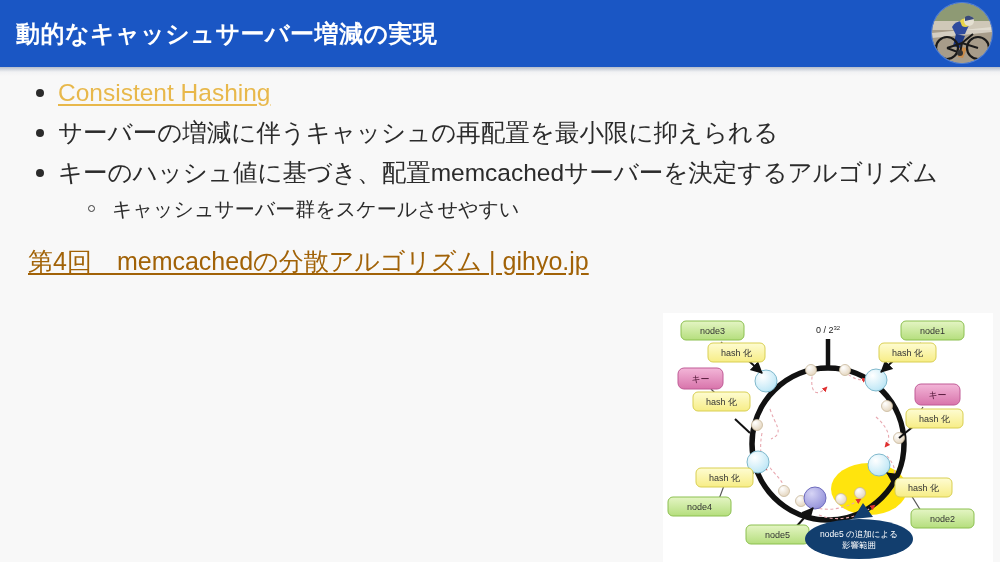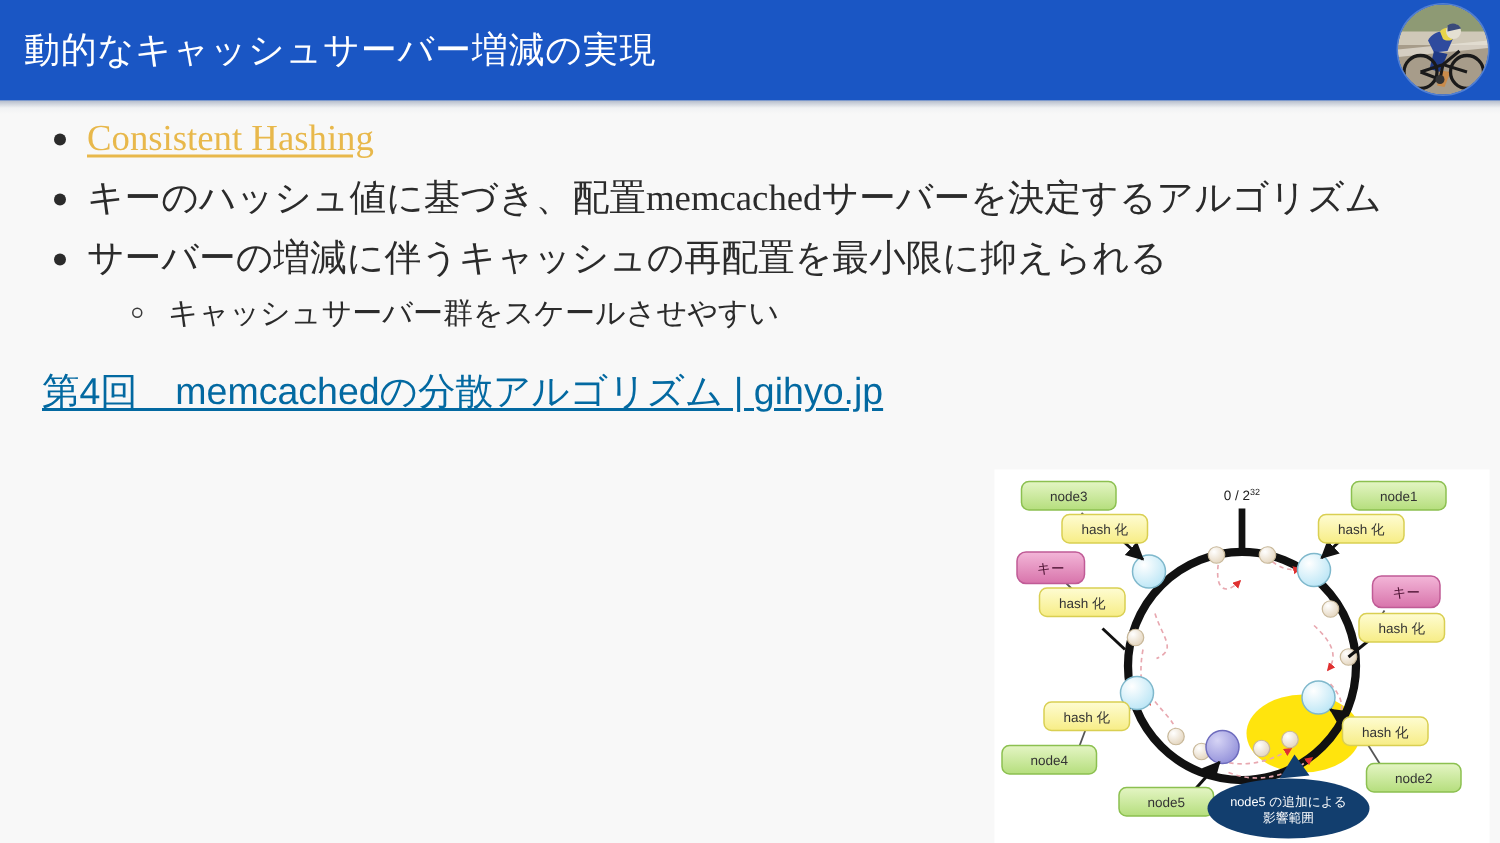--- a/index.html
+++ b/index.html
@@ -33,21 +33,21 @@
     background: linear-gradient(to bottom, rgba(70,90,130,0.38), rgba(180,190,205,0.10) 55%, rgba(248,248,248,0) 100%);
     pointer-events: none;
   }
   .header-title {
     position: absolute;
     left: 16px;
     top: 18px;
     font-size: 24px;
     line-height: 32px;
     color: #ffffff;
-    font-weight: normal;
+    font-weight: bold;
     letter-spacing: 0.5px;
     white-space: nowrap;
   }
 
   
   .avatar {
     position: absolute;
     right: 8px;
     top: 3px;
     width: 60px;
@@ -72,21 +72,20 @@
     padding: 0;
   }
   li.bullet {
     position: relative;
     padding-left: 58px;
     margin: 0 16px 7px 0;
     font-size: 24.5px;
     line-height: 33px;
     color: #2b2b2b;
     white-space: nowrap;
-    font-family: Liberation Serif, serif;
   }
   li.bullet > .marker {
     position: absolute;
     left: 36px;
     top: 13px;
     width: 8px;
     height: 8px;
     border-radius: 50%;
     background: #2b2b2b;
   }
@@ -110,21 +109,21 @@
     color: #e8b84b;
     text-decoration: underline;
     text-underline-offset: 3px;
   }
 
   .source-link {
     display: block;
     margin: 22px 0 0 28px;
     font-size: 25px;
     line-height: 34px;
-    color: #0369a1;
+    color: #a16207;
     text-decoration: underline;
     text-underline-offset: 3px;
     white-space: nowrap;
     cursor: pointer;
   }
 
   
   .diagram {
     position: absolute;
     left: 663px;
@@ -174,25 +173,25 @@
 </div>
 
 <div class="content">
   <ul class="bullets">
     <li class="bullet">
       <span class="marker"></span>
       <span class="link-gold">Consistent Hashing</span>
     </li>
     <li class="bullet">
       <span class="marker"></span>
-      <span>キーのハッシュ値に基づき、配置memcachedサーバーを決定するアルゴリズム</span>
+      <span>サーバーの増減に伴うキャッシュの再配置を最小限に抑えられる</span>
     </li>
     <li class="bullet">
       <span class="marker"></span>
-      <span>サーバーの増減に伴うキャッシュの再配置を最小限に抑えられる</span>
+      <span>キーのハッシュ値に基づき、配置memcachedサーバーを決定するアルゴリズム</span>
     </li>
     <li class="bullet sub">
       <span class="marker"></span>
       <span>キャッシュサーバー群をスケールさせやすい</span>
     </li>
   </ul>
 
   <span class="source-link">第4回　memcachedの分散アルゴリズム | gihyo.jp</span>
 </div>
 

